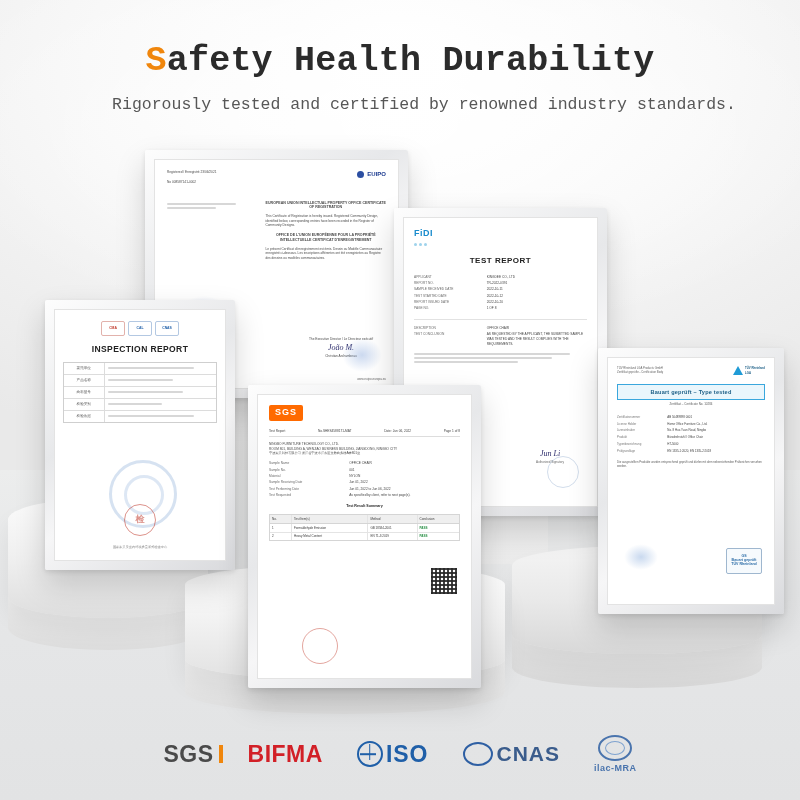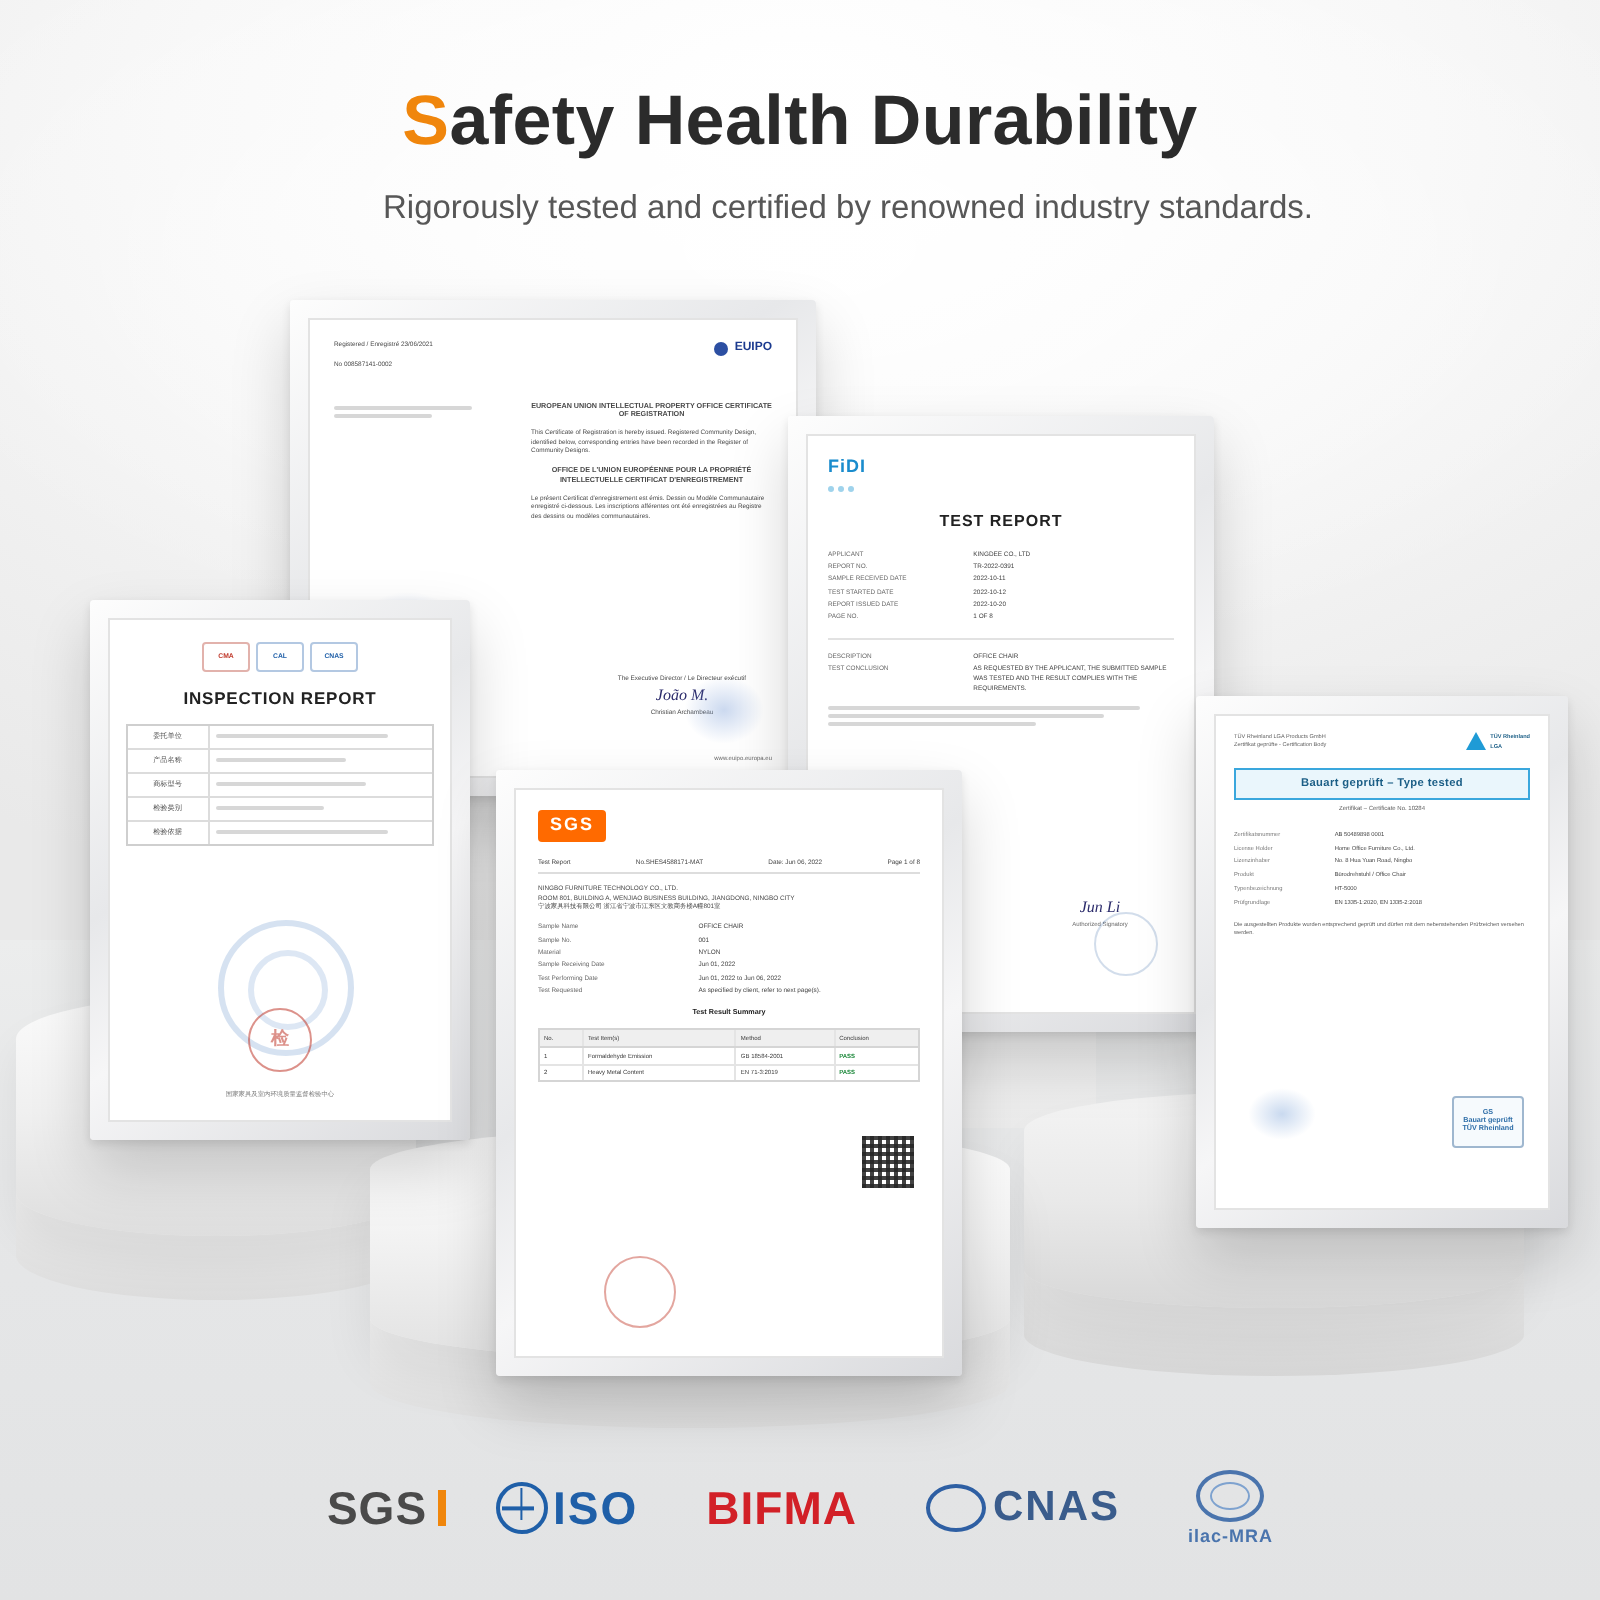--- a/index.html
+++ b/index.html
@@ -20,21 +20,21 @@
     background:linear-gradient(180deg,#eceded 0%, #e6e7e8 35%, #e2e3e4 100%);
   }
   .wall-glow{
     position:absolute;left:-10%;top:-12%;width:120%;height:55%;
     background:radial-gradient(ellipse at 50% 50%, rgba(255,255,255,.95) 0%, rgba(255,255,255,0) 70%);
     pointer-events:none;
   }
 
   
   .heading{
-    position:absolute;top:42px;left:0;width:100%;text-align:center;
+    position:absolute;top:42px;left:0;width:100%;text-align:center;font-family:Liberation Mono, monospace;
   }
   .title{
     font-size:35px;font-weight:bold;color:#2b2b2b;letter-spacing:.2px;
     margin:0;line-height:1.1;
   }
   .title .hl{color:#f0860c;}
   .subtitle{
     margin:14px 0 0 0;font-size:16.5px;color:#575757;font-weight:normal;padding-left:48px;
   }
 
@@ -553,27 +553,27 @@
 TÜV Rheinland</span>
           </div>
       </div>
     </div>
   </div>
 
   <div class="logos">
     <div class="logo">
       <span class="logo-sgs">SGS</span>
     </div>
+    <div class="logo">
+      <span class="logo-bifma">BIFMA</span>
+    </div>
     <div class="logo logo-iso">
       <span class="iso-globe"></span>
       <span class="iso-text">ISO</span>
     </div>
-    <div class="logo">
-      <span class="logo-bifma">BIFMA</span>
-    </div>
     <div class="logo logo-cnas">
       <span class="cnas-o"></span>
       <span class="cnas-text">CNAS</span>
     </div>
     <div class="logo logo-ilac">
       <span class="ilac-sym"></span>
       <span class="ilac-text">ilac-MRA</span>
     </div>
   </div>
 </div>

